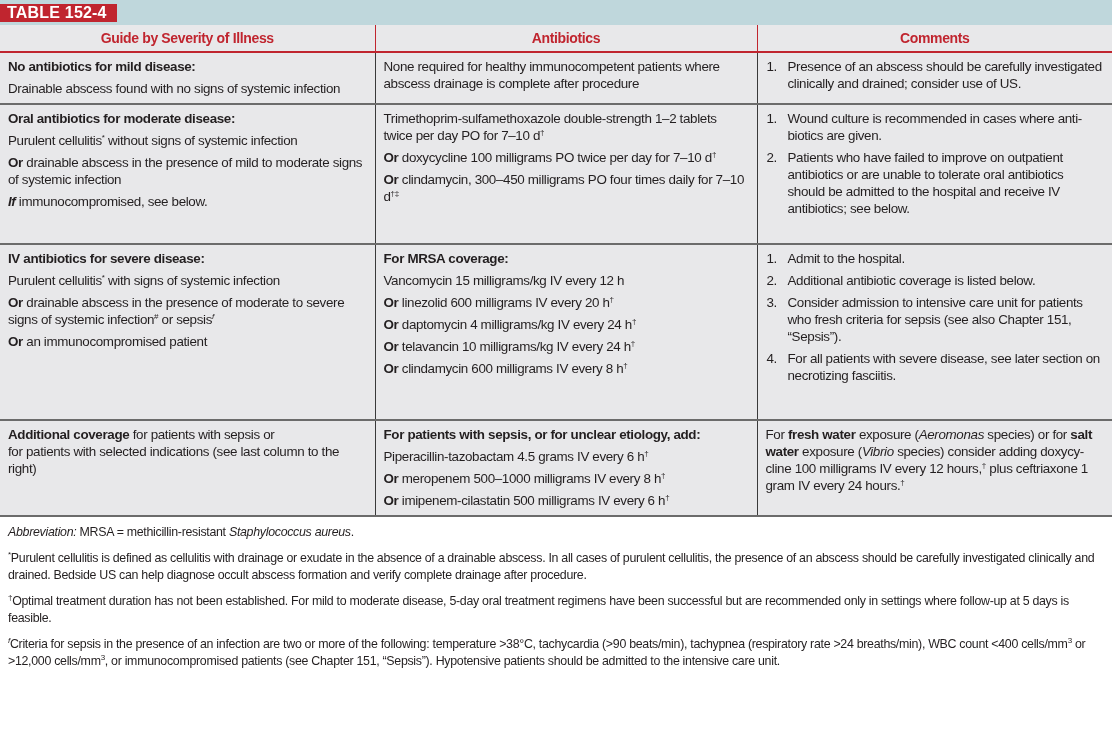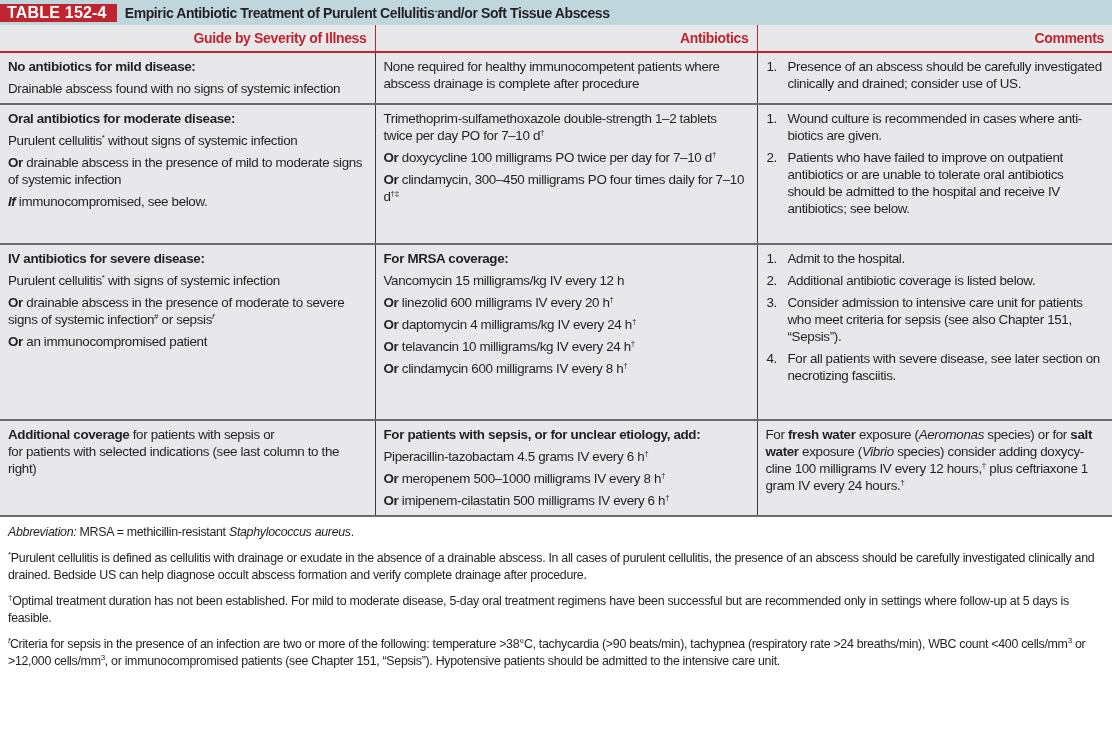--- a/index.html
+++ b/index.html
@@ -25,21 +25,21 @@
   }
   .table-title sup { font-size: 8px; font-weight: normal; }
   table {
     border-collapse: collapse; width: 1112px; table-layout: fixed;
     background: #e8e8ea;
   }
   col.c1 { width: 375px; }
   col.c2 { width: 382px; }
   col.c3 { width: 355px; }
   th {
-    color: #c0252f; font-weight: bold; font-size: 14px; text-align: right;
+    color: #c0252f; font-weight: bold; font-size: 14px; text-align: center;
     padding: 3px 8px 3px 8px; height: 20px;
     border-bottom: 2px solid #c0252f;
     border-left: 1px solid #c0252f;
   }
   th:first-child { border-left: none; }
   td {
     vertical-align: top; padding: 5px 8px 6px 8px;
     border-left: 1px solid #3a3a3a;
     border-bottom: 2px solid #6b6b6b;
     line-height: 17px;
@@ -55,25 +55,20 @@
   ol li:last-child { margin-bottom: 0; }
   .notes { padding: 7px 8px 0 8px; font-size: 12.4px; line-height: 17px; letter-spacing: -0.3px; }
   .note { margin-bottom: 9px; }
   i { }
 </style>
 </head>
 <body>
 
 <div class="title-bar">
   <div class="table-num">TABLE 152-4</div>
-  <div class="table-title">
-    <span>Empiric Antibiotic Treatment of Purulent Cellulitis</span>
-      <sup>*</sup>
-      <span> and/or Soft Tissue Abscess</span>
-  </div>
 </div>
 
 <table>
   <colgroup>
       <col class="c1">
       <col class="c2">
       <col class="c3">
     </colgroup>
   <thead>
     <tr>
@@ -148,21 +143,21 @@
           <li>
               <span class="num">1.</span>
               <span>Admit to the hospital.</span>
             </li>
           <li>
               <span class="num">2.</span>
               <span>Additional antibiotic coverage is listed below.</span>
             </li>
           <li>
               <span class="num">3.</span>
-              <span>Consider admission to intensive care unit for patients who meet criteria for sepsis (see also Chapter 151, “Sepsis”).</span>
+              <span>Consider admission to intensive care unit for patients who fresh criteria for sepsis (see also Chapter 151, “Sepsis”).</span>
             </li>
           <li>
               <span class="num">4.</span>
               <span>For all patients with severe disease, see later section on necrotizing fasciitis.</span>
             </li>
         </ol>
       </td>
     </tr>
 
     <tr style="height:81px">

